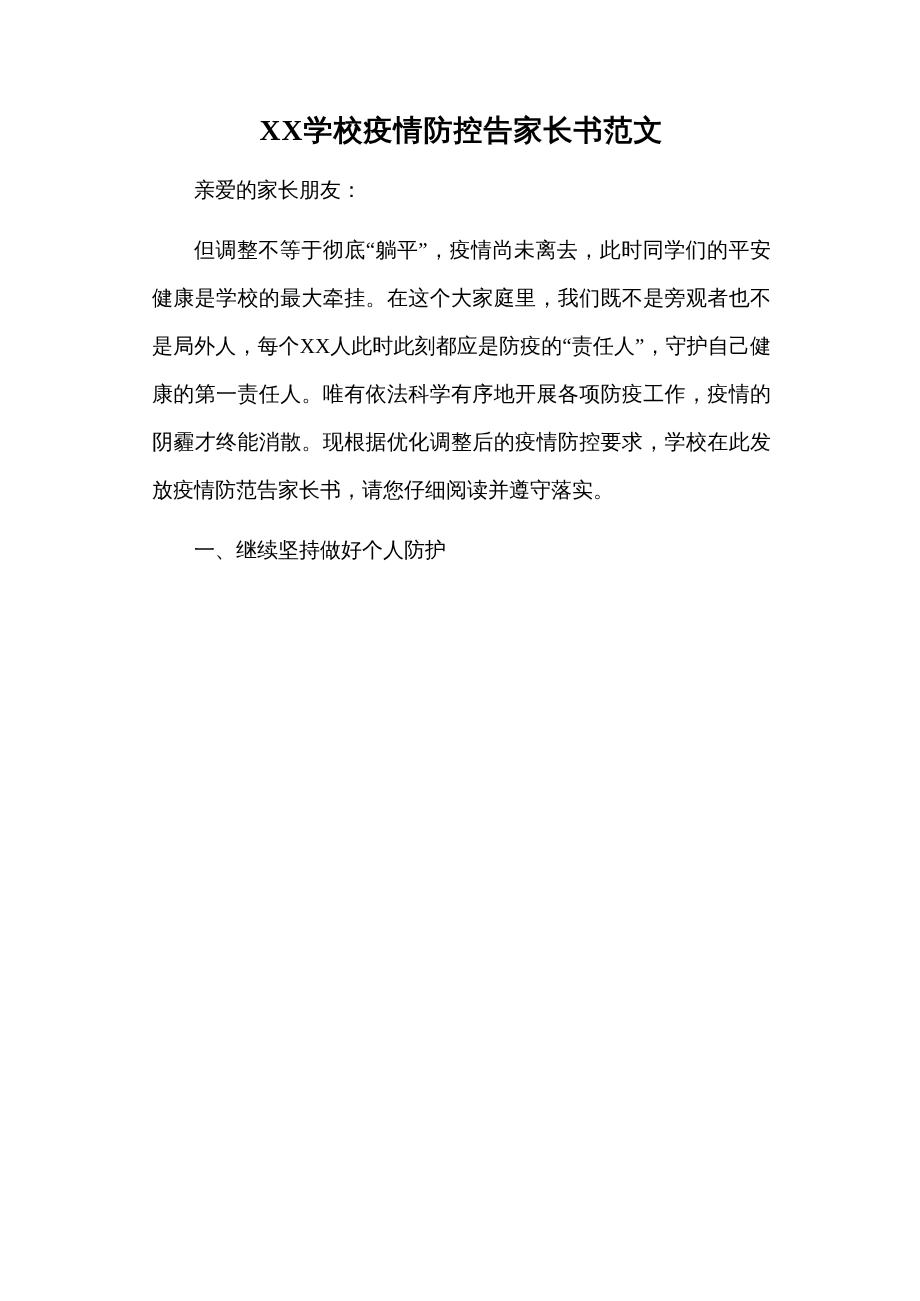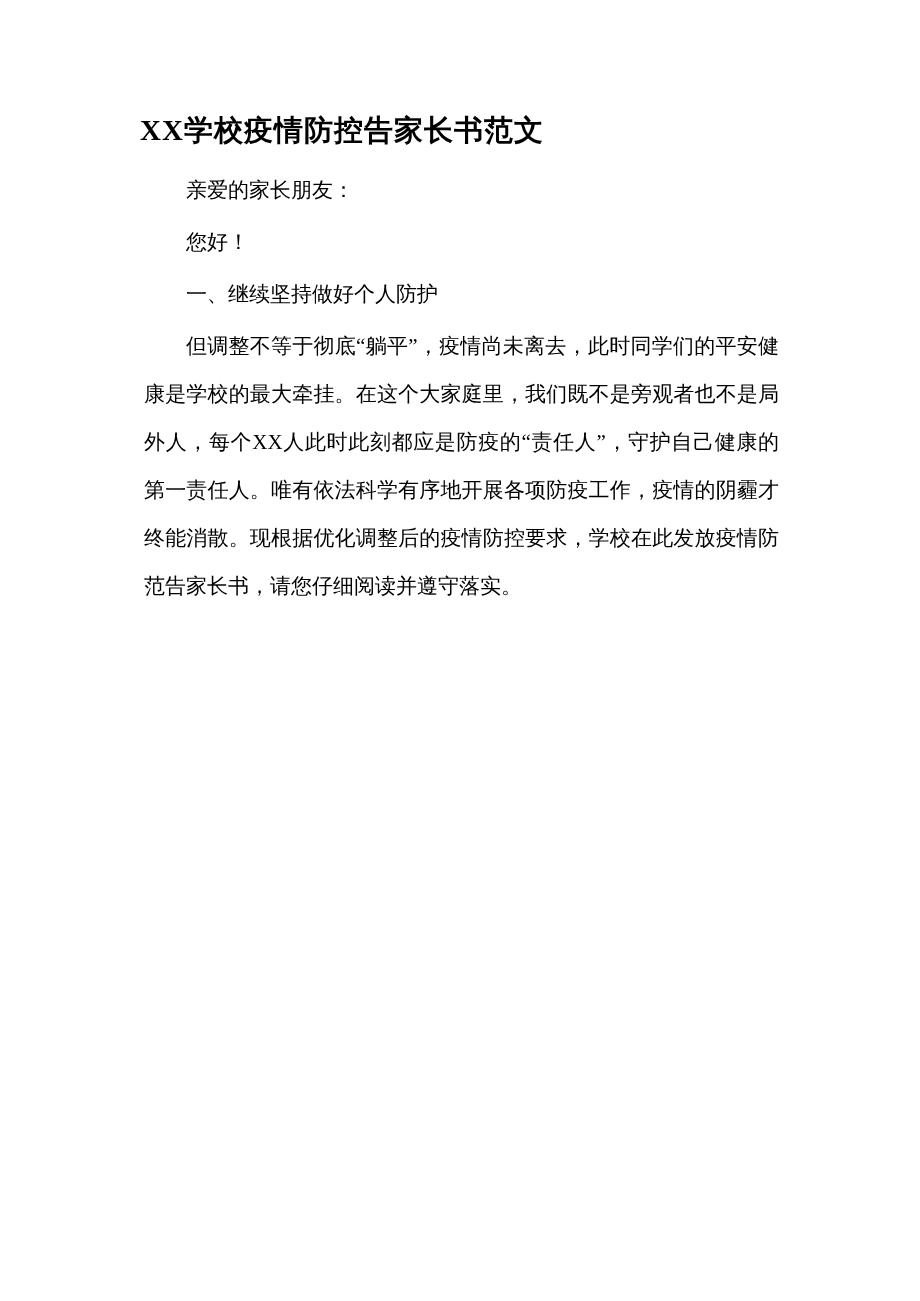--- a/index.html
+++ b/index.html
@@ -18,36 +18,36 @@
     width: 920px;
     height: 1301px;
     box-sizing: border-box;
     padding: 110px 137px 0 140px;
     background: #ffffff;
   }
   .doc-title {
     margin: 0 0 16px 0;
     font-size: 29px;
     font-weight: bold;
+    text-align: center;
     letter-spacing: 1px;
     line-height: 40px;
   }
   .doc-body p {
-    margin: 4px;
+    margin: 12px;
     font-size: 21px;
     line-height: 48px;
     text-indent: 2em;
     text-align: justify;
     word-break: break-all;
   }
 </style>
 </head>
 <body>
 
 <div class="page">
   <h1 class="doc-title">XX学校疫情防控告家长书范文</h1>
   <div class="doc-body">
     <p>亲爱的家长朋友：</p>
-    <p>您好！</p>
+    <p>但调整不等于彻底“躺平”，疫情尚未离去，此时同学们的平安健康是学校的最大牵挂。在这个大家庭里，我们既不是旁观者也不是局外人，每个XX人此时此刻都应是防疫的“责任人”，守护自己健康的第一责任人。唯有依法科学有序地开展各项防疫工作，疫情的阴霾才终能消散。现根据优化调整后的疫情防控要求，学校在此发放疫情防范告家长书，请您仔细阅读并遵守落实。</p>
     <p>一、继续坚持做好个人防护</p>
-    <p>但调整不等于彻底“躺平”，疫情尚未离去，此时同学们的平安健康是学校的最大牵挂。在这个大家庭里，我们既不是旁观者也不是局外人，每个XX人此时此刻都应是防疫的“责任人”，守护自己健康的第一责任人。唯有依法科学有序地开展各项防疫工作，疫情的阴霾才终能消散。现根据优化调整后的疫情防控要求，学校在此发放疫情防范告家长书，请您仔细阅读并遵守落实。</p>
   </div>
 </div>
 
 </body></html>

